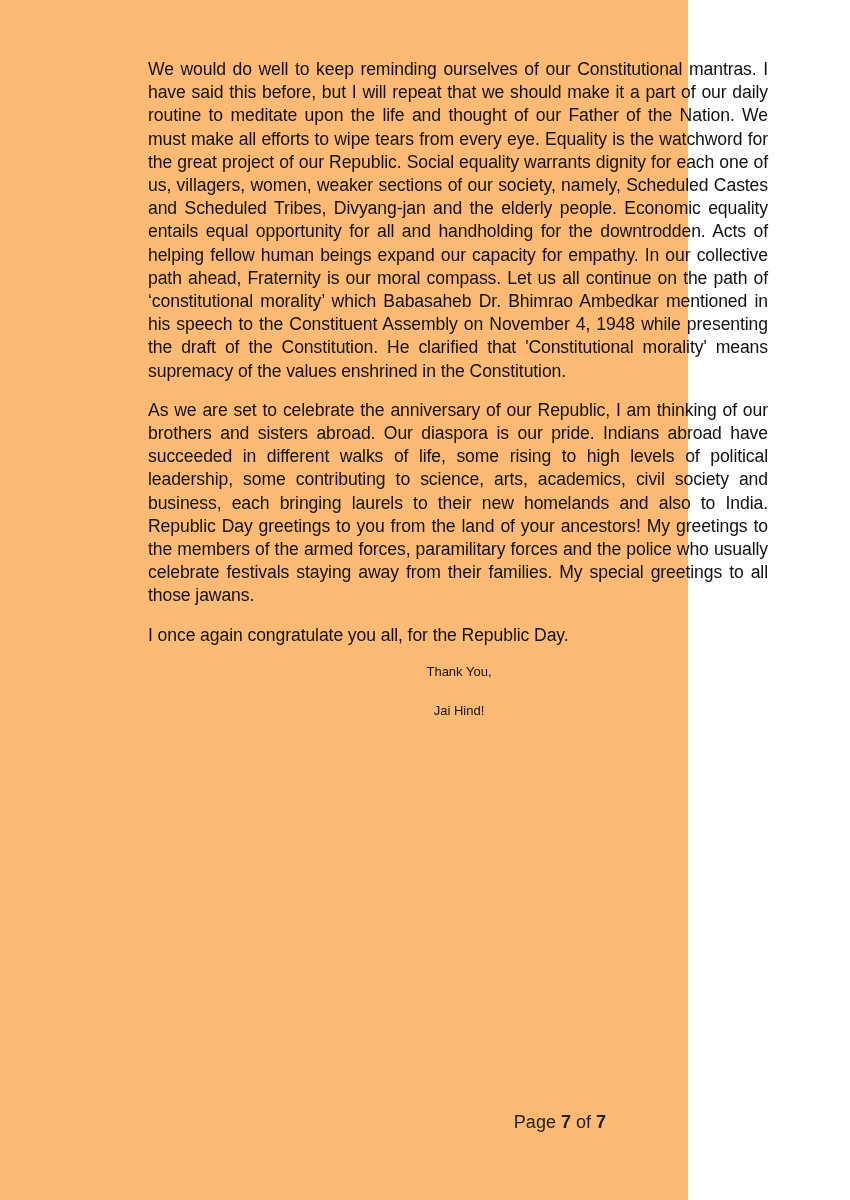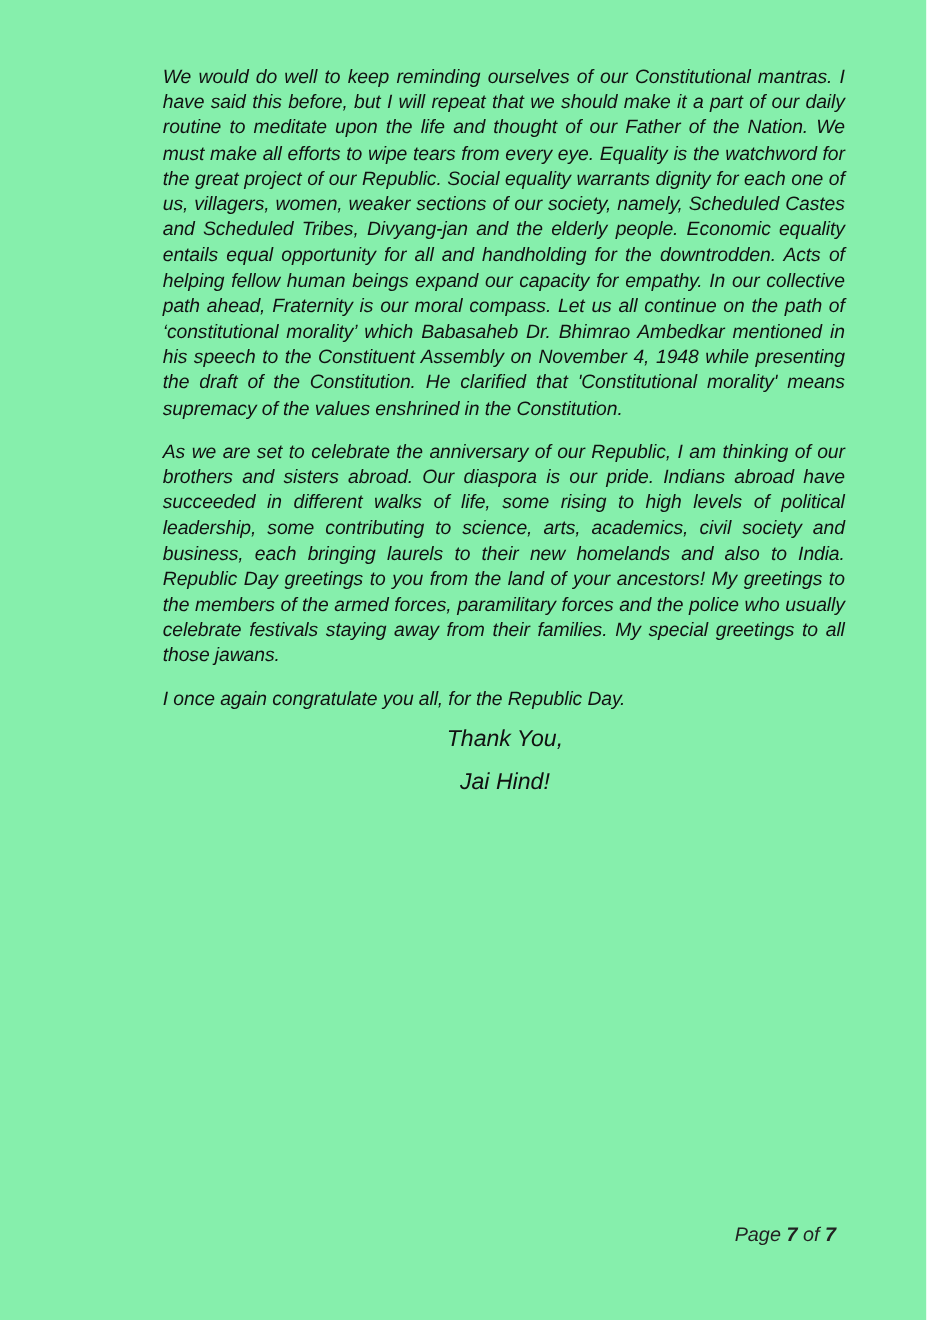--- a/index.html
+++ b/index.html
@@ -11,42 +11,41 @@
       width: 850px;
       height: 1200px;
       position: relative;
       overflow: hidden;
       font-family: "Liberation Sans", sans-serif;
       color: #111111;
     }
     .page {
       position: absolute;
       left: 0; top: 0;
-      width: 842px; height: 1200px;
-      background: #86efac;
-      font-style: italic;
+      width: 688px; height: 1200px;
+      background: #fdba74;
     }
     .body-text {
       position: absolute;
       left: 148px;
       top: 58px;
       width: 620px;
     }
     .para {
       font-size: 17.6px;
       line-height: 23.2px;
       text-align: justify;
       margin: 0 0 16px 0;
       letter-spacing: -0.1px;
     }
     .para.salutation { margin-bottom: 16px; }
     .para.closing-line { margin-bottom: 13px; }
     .centered {
       text-align: center;
-      font-size: 21px;
+      font-size: 13px;
       line-height: 23.2px;
       margin: 0 0 16px 0;
       padding-left: 2px;
     }
     .footer {
       position: absolute;
       right: 82px;
       top: 1112px;
       font-size: 18px;
       color: #222222;

